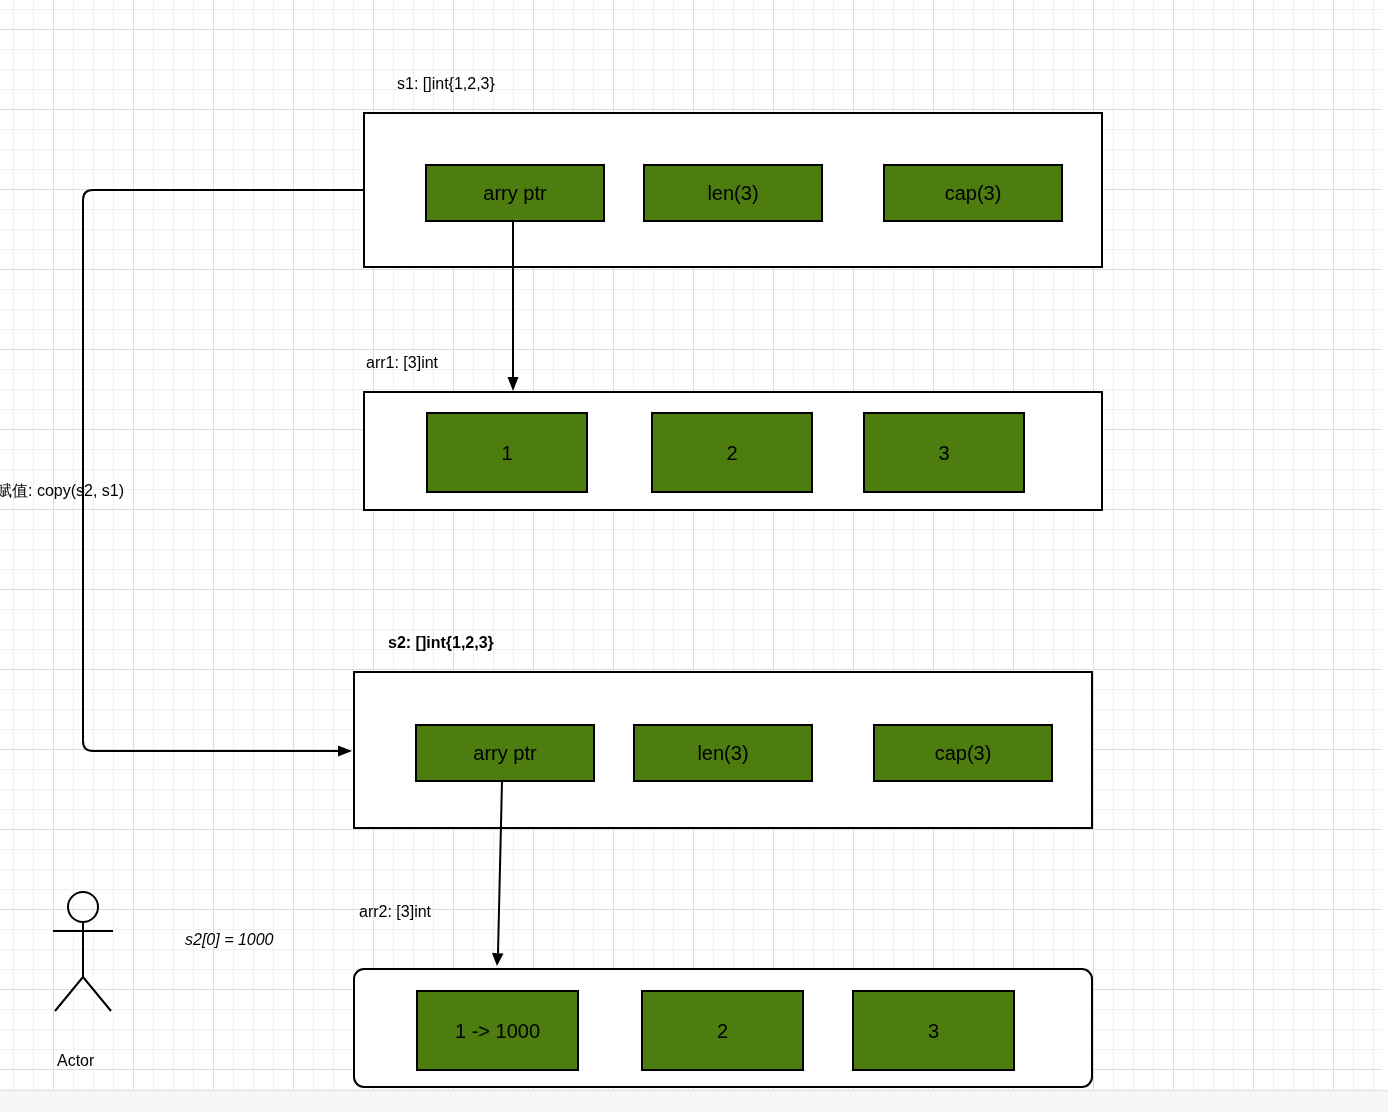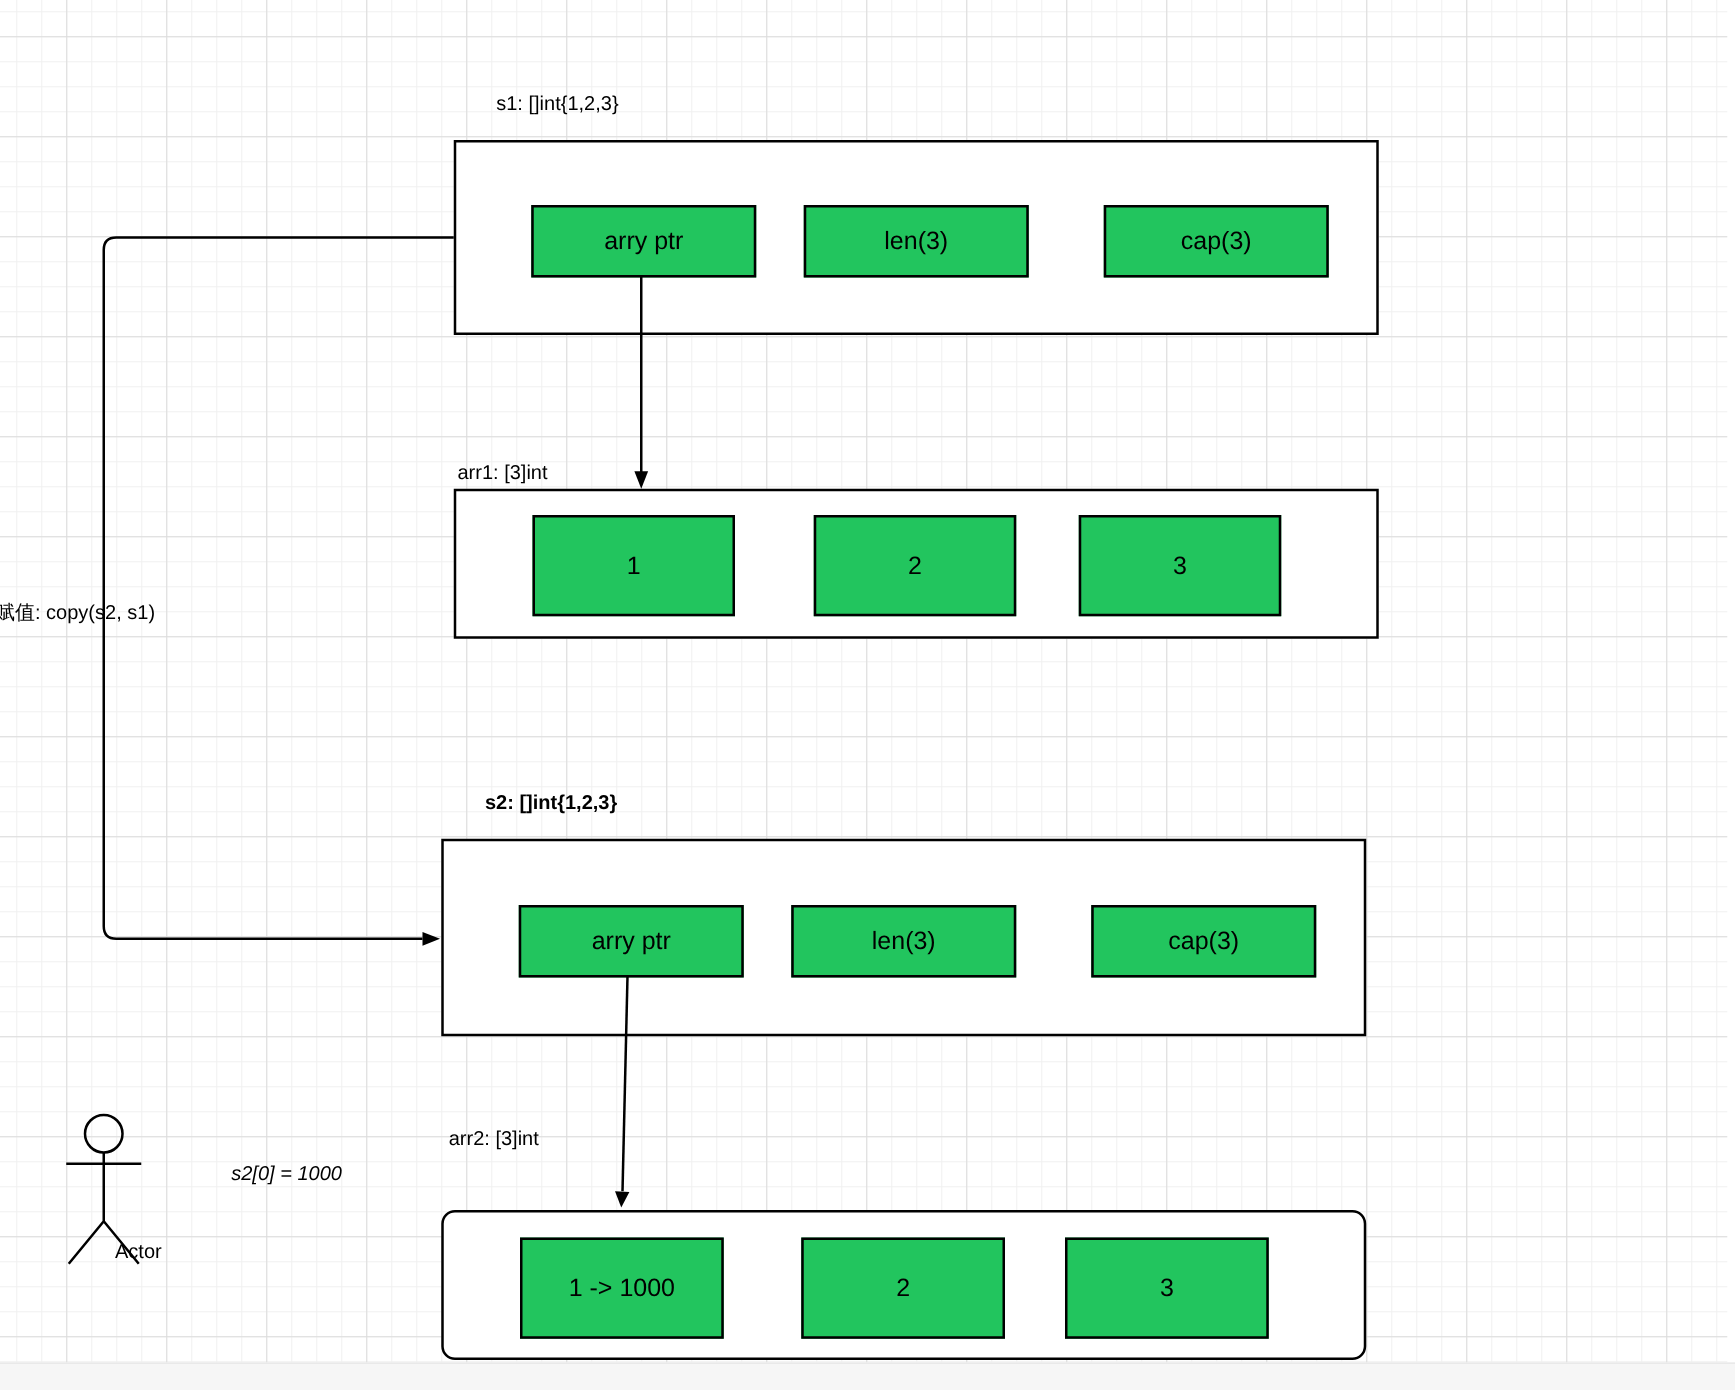--- a/index.html
+++ b/index.html
@@ -38,21 +38,21 @@
     box-sizing: border-box;
   }
   .shape-box {
     position: absolute;
     background: #ffffff;
     border: 2px solid #000000;
     box-sizing: border-box;
   }
   .cell {
     position: absolute;
-    background: #22c55e;
+    background: #4d7c0f;
     border: 2px solid #000000;
     box-sizing: border-box;
     display: flex;
     align-items: center;
     justify-content: center;
     font-size: 20px;
     line-height: 1;
     white-space: nowrap;
   }
   .lbl {
@@ -115,21 +115,21 @@
       <path class="ln" d="M502 781 L498 953"></path>
       <polygon class="ah" points="497,966 492,953 503.5,953.5"></polygon>
     </g>
     <g>
       <circle class="ln" cx="83" cy="907" r="15"></circle>
       <path class="ln" d="M83 922 L83 977 M53 931 L113 931 M83 977 L55 1011 M83 977 L111 1011"></path>
     </g>
   </svg>
 
   <div class="lbl" style="left:397px; top:72px;">s1: []int{1,2,3}</div>
-  <div class="lbl" style="left:366px; top:367px;">arr1: [3]int</div>
+  <div class="lbl" style="left:366px; top:351px;">arr1: [3]int</div>
   <div class="lbl" style="left:388px; top:631px;font-weight:bold;">s2: []int{1,2,3}</div>
   <div class="lbl" style="left:359px; top:900px;">arr2: [3]int</div>
   <div class="lbl" style="left:-4px; top:479px;">赋值: copy(s2, s1)</div>
   <div class="lbl" style="left:185px; top:928px;font-style:italic;">s2[0] = 1000</div>
-  <div class="lbl" style="left:57px; top:990px;margin-left:35px;">Actor</div>
+  <div class="lbl" style="left:57px; top:1049px;">Actor</div>
 
   <div class="strip-bottom"></div>
 </div>
 
 </body></html>

